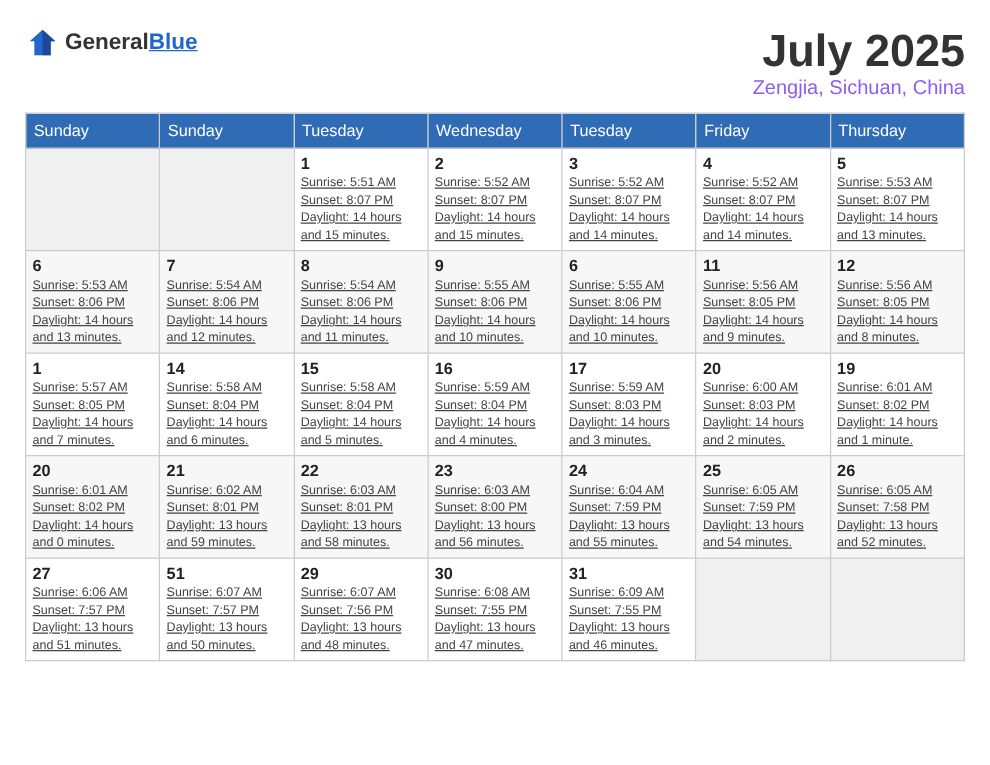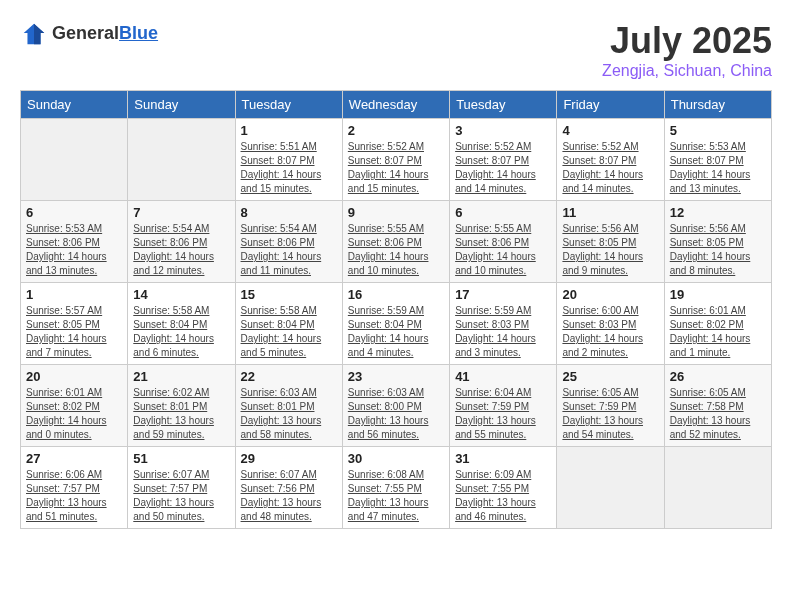--- a/index.html
+++ b/index.html
@@ -223,21 +223,21 @@
         </td>
         <td>
           <div class="day-number">22</div>
           <div class="day-info">Sunrise: 6:03 AM<br>Sunset: 8:01 PM<br>Daylight: 13 hours and 58 minutes.</div>
         </td>
         <td>
           <div class="day-number">23</div>
           <div class="day-info">Sunrise: 6:03 AM<br>Sunset: 8:00 PM<br>Daylight: 13 hours and 56 minutes.</div>
         </td>
         <td>
-          <div class="day-number">41</div>
+          <div class="day-number">24</div>
           <div class="day-info">Sunrise: 6:04 AM<br>Sunset: 7:59 PM<br>Daylight: 13 hours and 55 minutes.</div>
         </td>
         <td>
           <div class="day-number">25</div>
           <div class="day-info">Sunrise: 6:05 AM<br>Sunset: 7:59 PM<br>Daylight: 13 hours and 54 minutes.</div>
         </td>
         <td>
           <div class="day-number">26</div>
           <div class="day-info">Sunrise: 6:05 AM<br>Sunset: 7:58 PM<br>Daylight: 13 hours and 52 minutes.</div>
         </td>

